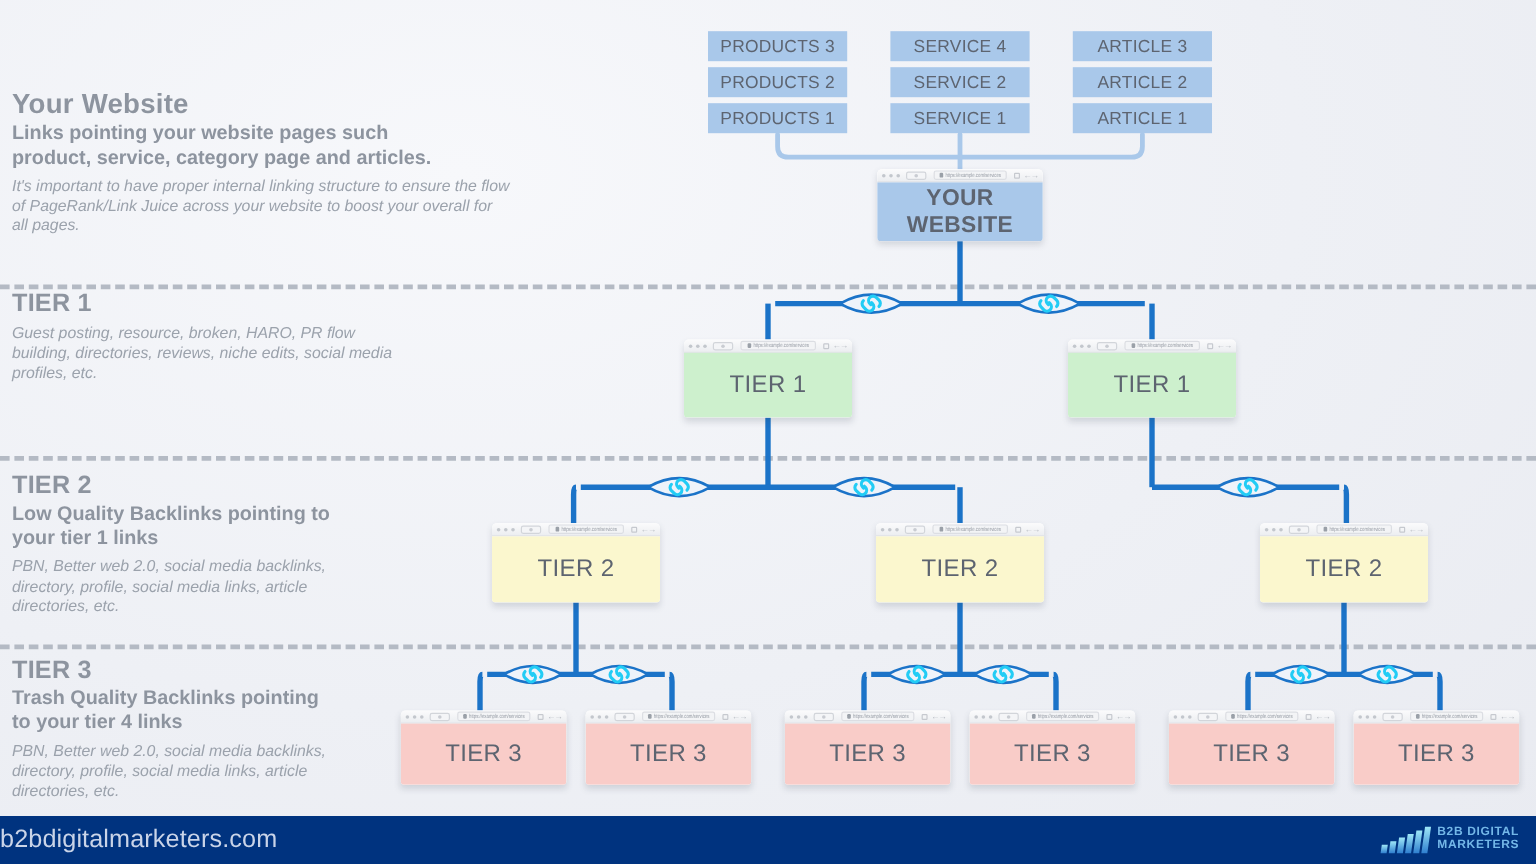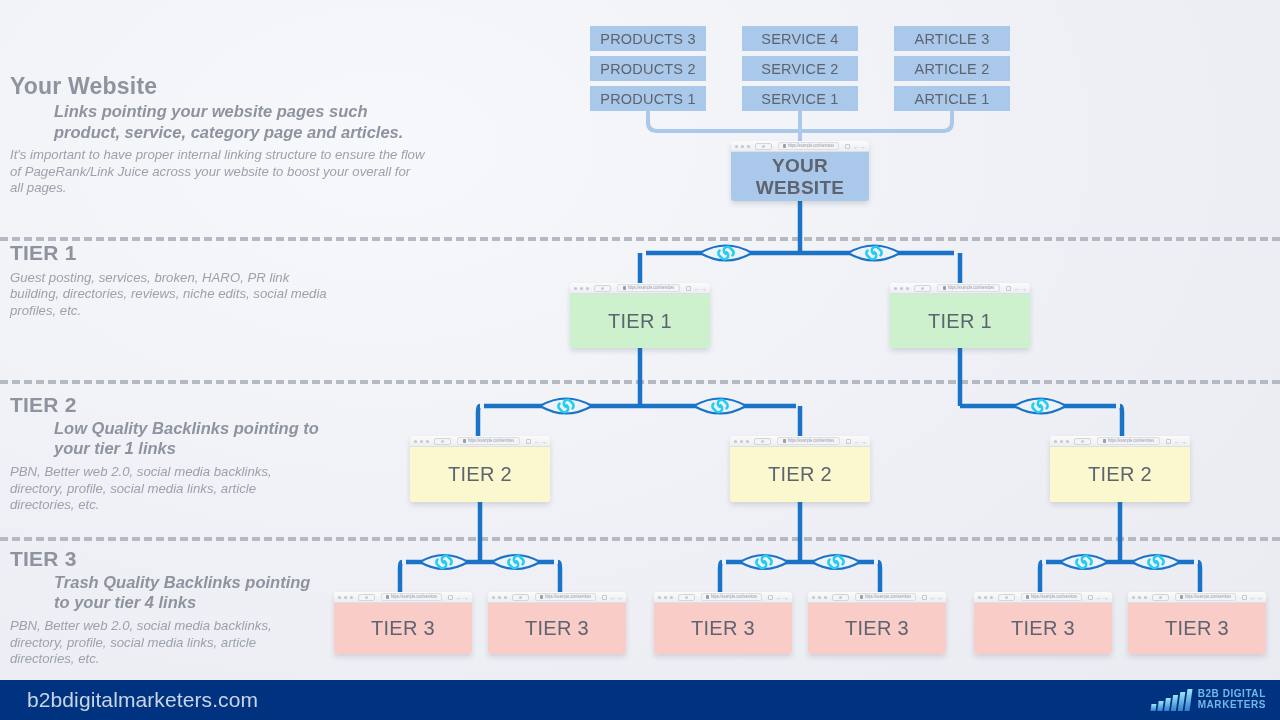--- a/index.html
+++ b/index.html
@@ -29,26 +29,24 @@
   .sec-title {
     font-size: 21px;
     font-weight: bold;
     color: #8d949f;
     letter-spacing: .2px;
     line-height: 1.12;
   }
   .sec-title.big { font-size: 23px; }
   .sec-sub {
     font-size: 16.5px;
-    font-style: italic;
     font-weight: bold;
     color: #8d949f;
     line-height: 1.26;
     margin-top: 1px;
-    margin-left: 44px;
   }
   .sec-body {
     font-size: 13.2px;
     font-style: italic;
     color: #9ba2ac;
     line-height: 1.25;
     margin-top: 5px;
   }
 
   
@@ -125,21 +123,21 @@
 
   
   svg.layer { position: absolute; left: 0; top: 0; width: 1280px; height: 720px; overflow: visible; }
 
   
   .footer {
     position: absolute; left: 0; bottom: 0; width: 1280px; height: 40px;
     background: #00337f;
     display: flex; align-items: center; justify-content: space-between;
   }
-  .footer-url { color: #c9d4e8; font-size: 21px; margin-left: 27px; letter-spacing: .1px; }
+  .footer-url { color: #c9d4e8; font-size: 21px; letter-spacing: .1px; }
   .brand { display: flex; align-items: center; margin-right: 14px; gap: 7px; }
   .brand-bars { display: flex; align-items: flex-end; gap: 2px; height: 22px; }
   .brand-bars span {
     width: 5px; display: block;
     background: linear-gradient(#9ee7f7, #2f7fcf);
     transform: skewX(-8deg);
   }
   .brand-text { line-height: 1.08; }
   .brand-text div { color: #73b7e8; font-size: 10px; font-weight: bold; letter-spacing: .55px; }
 </style>
@@ -153,21 +151,21 @@
   <div class="divider" style="top:537px"></div>
 
   <div class="sec" style="top:74px">
     <div class="sec-title big">Your Website</div>
     <div class="sec-sub" style="width:370px">Links pointing your website pages such product, service, category page and articles.</div>
     <div class="sec-body" style="width:415px">It's important to have proper internal linking structure to ensure the flow of PageRank/Link Juice across your website to boost your overall for all pages.</div>
   </div>
 
   <div class="sec" style="top:241px">
     <div class="sec-title">TIER 1</div>
-    <div class="sec-body" style="width:318px">Guest posting, services, broken, HARO, PR link building, directories, reviews, niche edits, social media profiles, etc.</div>
+    <div class="sec-body" style="width:318px">Guest posting, resource, broken, HARO, PR flow building, directories, reviews, niche edits, social media profiles, etc.</div>
   </div>
 
   <div class="sec" style="top:393px">
     <div class="sec-title">TIER 2</div>
     <div class="sec-sub" style="width:268px">Low Quality Backlinks pointing to your tier 1 links</div>
     <div class="sec-body" style="width:312px">PBN, Better web 2.0, social media backlinks, directory, profile, social media links, article directories, etc.</div>
   </div>
 
   <div class="sec" style="top:547px">
     <div class="sec-title">TIER 3</div>

